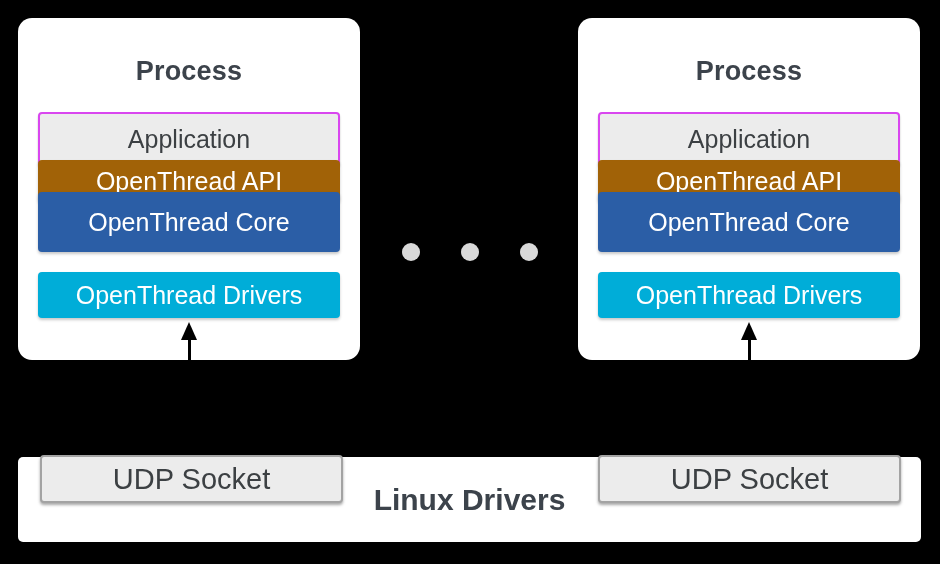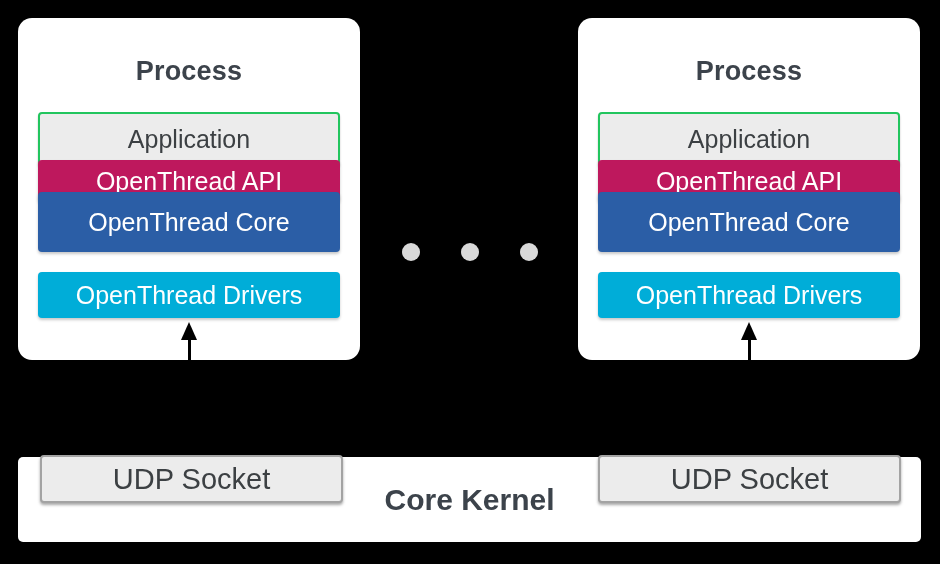--- a/index.html
+++ b/index.html
@@ -48,28 +48,28 @@
     border-radius: 4px;
     display: flex;
     align-items: center;
     justify-content: center;
     font-size: 25px;
   }
   .layer.application {
     top: 94px;
     height: 54px;
     background: #ececec;
-    border: 2px solid #22c55e;
+    border: 2px solid #d946ef;
     color: #3c4043;
     box-shadow: 0 2px 2px rgba(0,0,0,0.25);
   }
   .layer.api {
     top: 142px;
     height: 42px;
-    background: #be185d;
+    background: #a16207;
     color: #ffffff;
     box-shadow: 0 2px 3px rgba(0,0,0,0.22);
   }
   .layer.core {
     top: 174px;
     height: 60px;
     background: #2b5ea6;
     color: #ffffff;
     box-shadow: 0 2px 3px rgba(0,0,0,0.22);
   }
@@ -182,18 +182,18 @@
     <div class="layer api">OpenThread API</div>
     <div class="layer core">OpenThread Core</div>
     <div class="layer drivers">OpenThread Drivers</div>
     <div class="up-arrow">
       <div class="head"></div>
       <div class="shaft"></div>
     </div>
   </div>
 
   <div class="kernel-panel">
-    <div class="kernel-title">Core Kernel</div>
+    <div class="kernel-title">Linux Drivers</div>
     <div class="udp-socket left">UDP Socket</div>
     <div class="udp-socket right">UDP Socket</div>
   </div>
 
 </div>
 
 </body></html>

